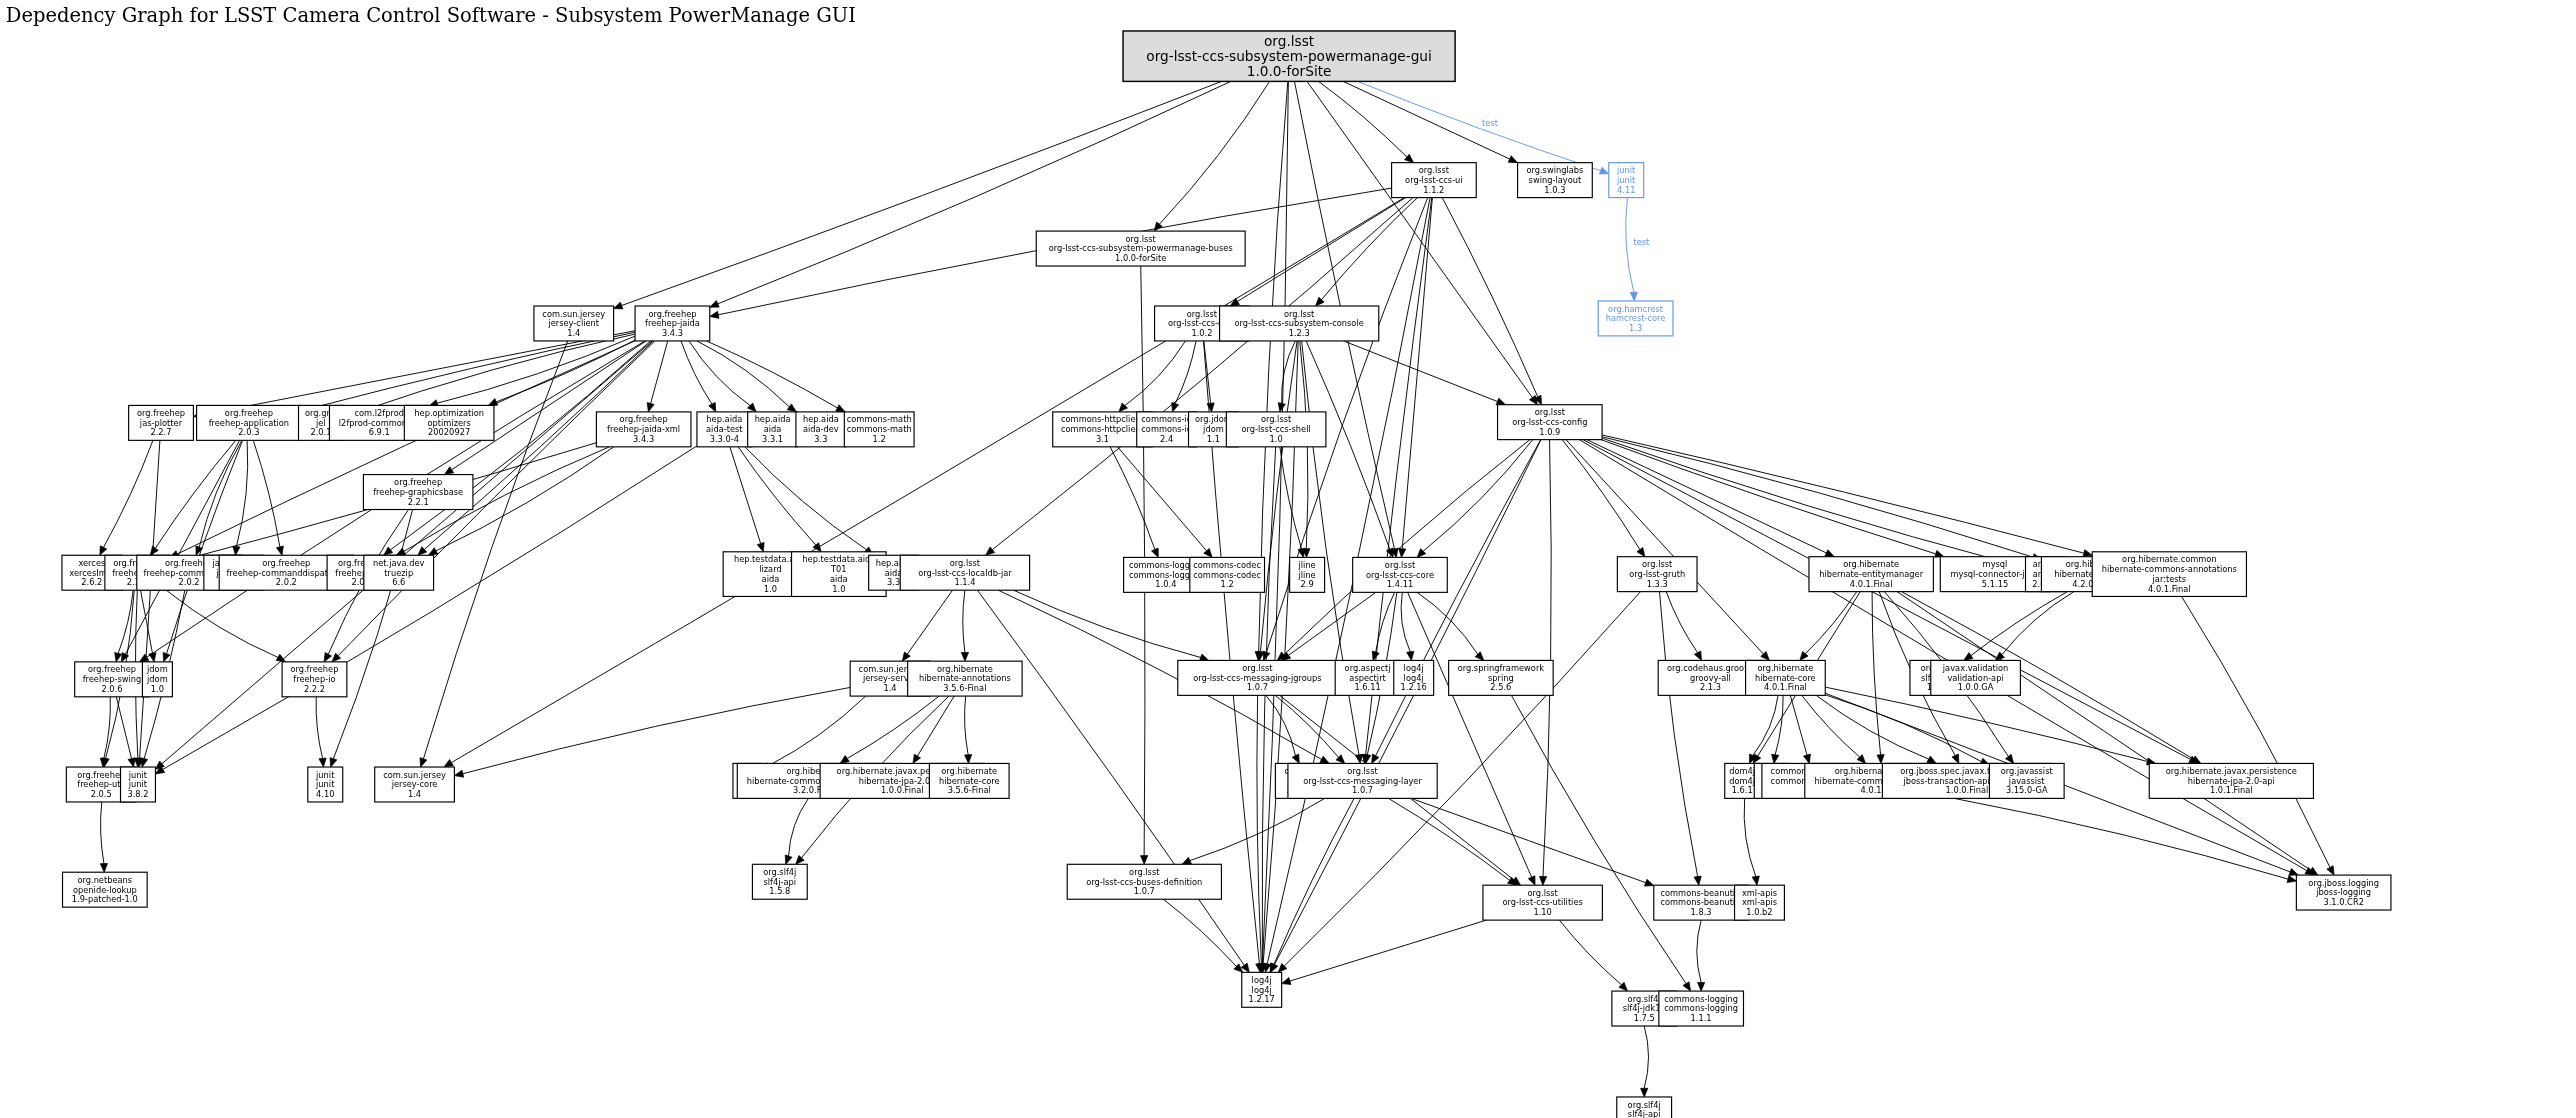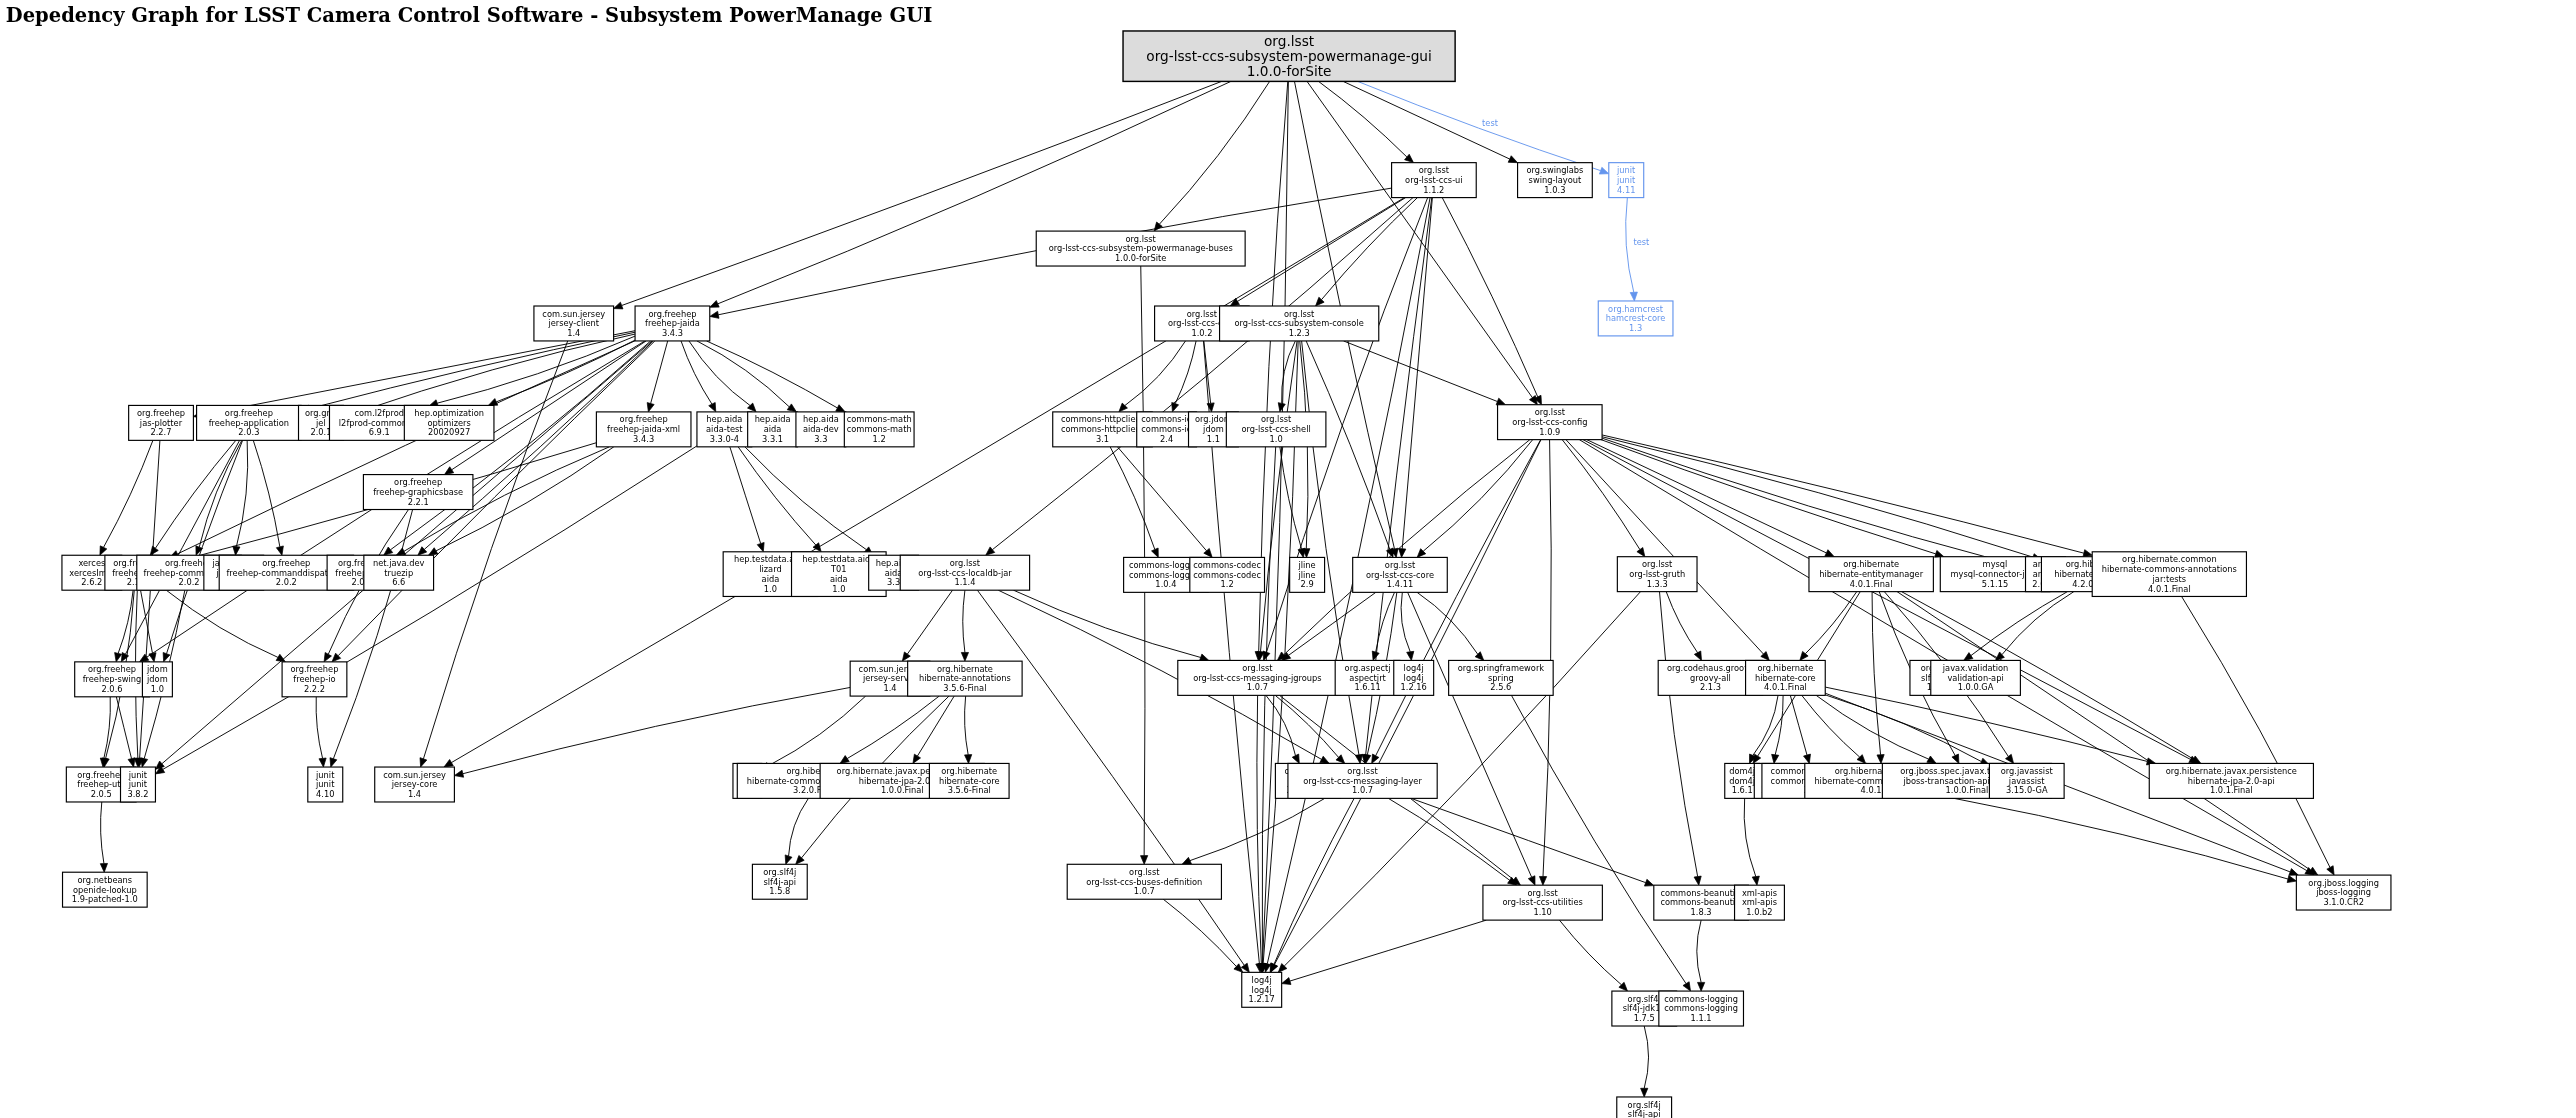--- a/index.html
+++ b/index.html
@@ -1,19 +1,19 @@
 <!DOCTYPE html>
 <html style="font-size:11.5px"><head>
 <meta charset="utf-8">
 <style>
   html, body { margin: 0; padding: 0; background: #ffffff; }
   body { width: 2576px; height: 1118px; position: relative; overflow: hidden; }
   #title {
     position: absolute; left: 5.8px; top: 4.3px;
-    font-family: "DejaVu Serif", serif; font-size: 19.5px; color: #000; font-weight: bold;
+    font-family: "DejaVu Serif", serif; font-size: 19.5px; color: #000;
   }
   #graph { position: absolute; left: 0; top: 0; }
   .node rect { fill: #ffffff; stroke: #000; stroke-width: 1.6; }
   .node.root rect { fill: #dcdcdc; stroke-width: 2; }
   .node.test rect { stroke: #6495ed; }
   .node text { font-family: "DejaVu Sans", sans-serif; font-size: 11.5px; fill: #000; text-anchor: middle; }
   .node.root text { font-size: 19px; }
   .node.test text { fill: #6495ed; }
   .edge path { fill: none; stroke: #000; stroke-width: 1.3; }
   .edge polygon { fill: #000; stroke: #000; }

